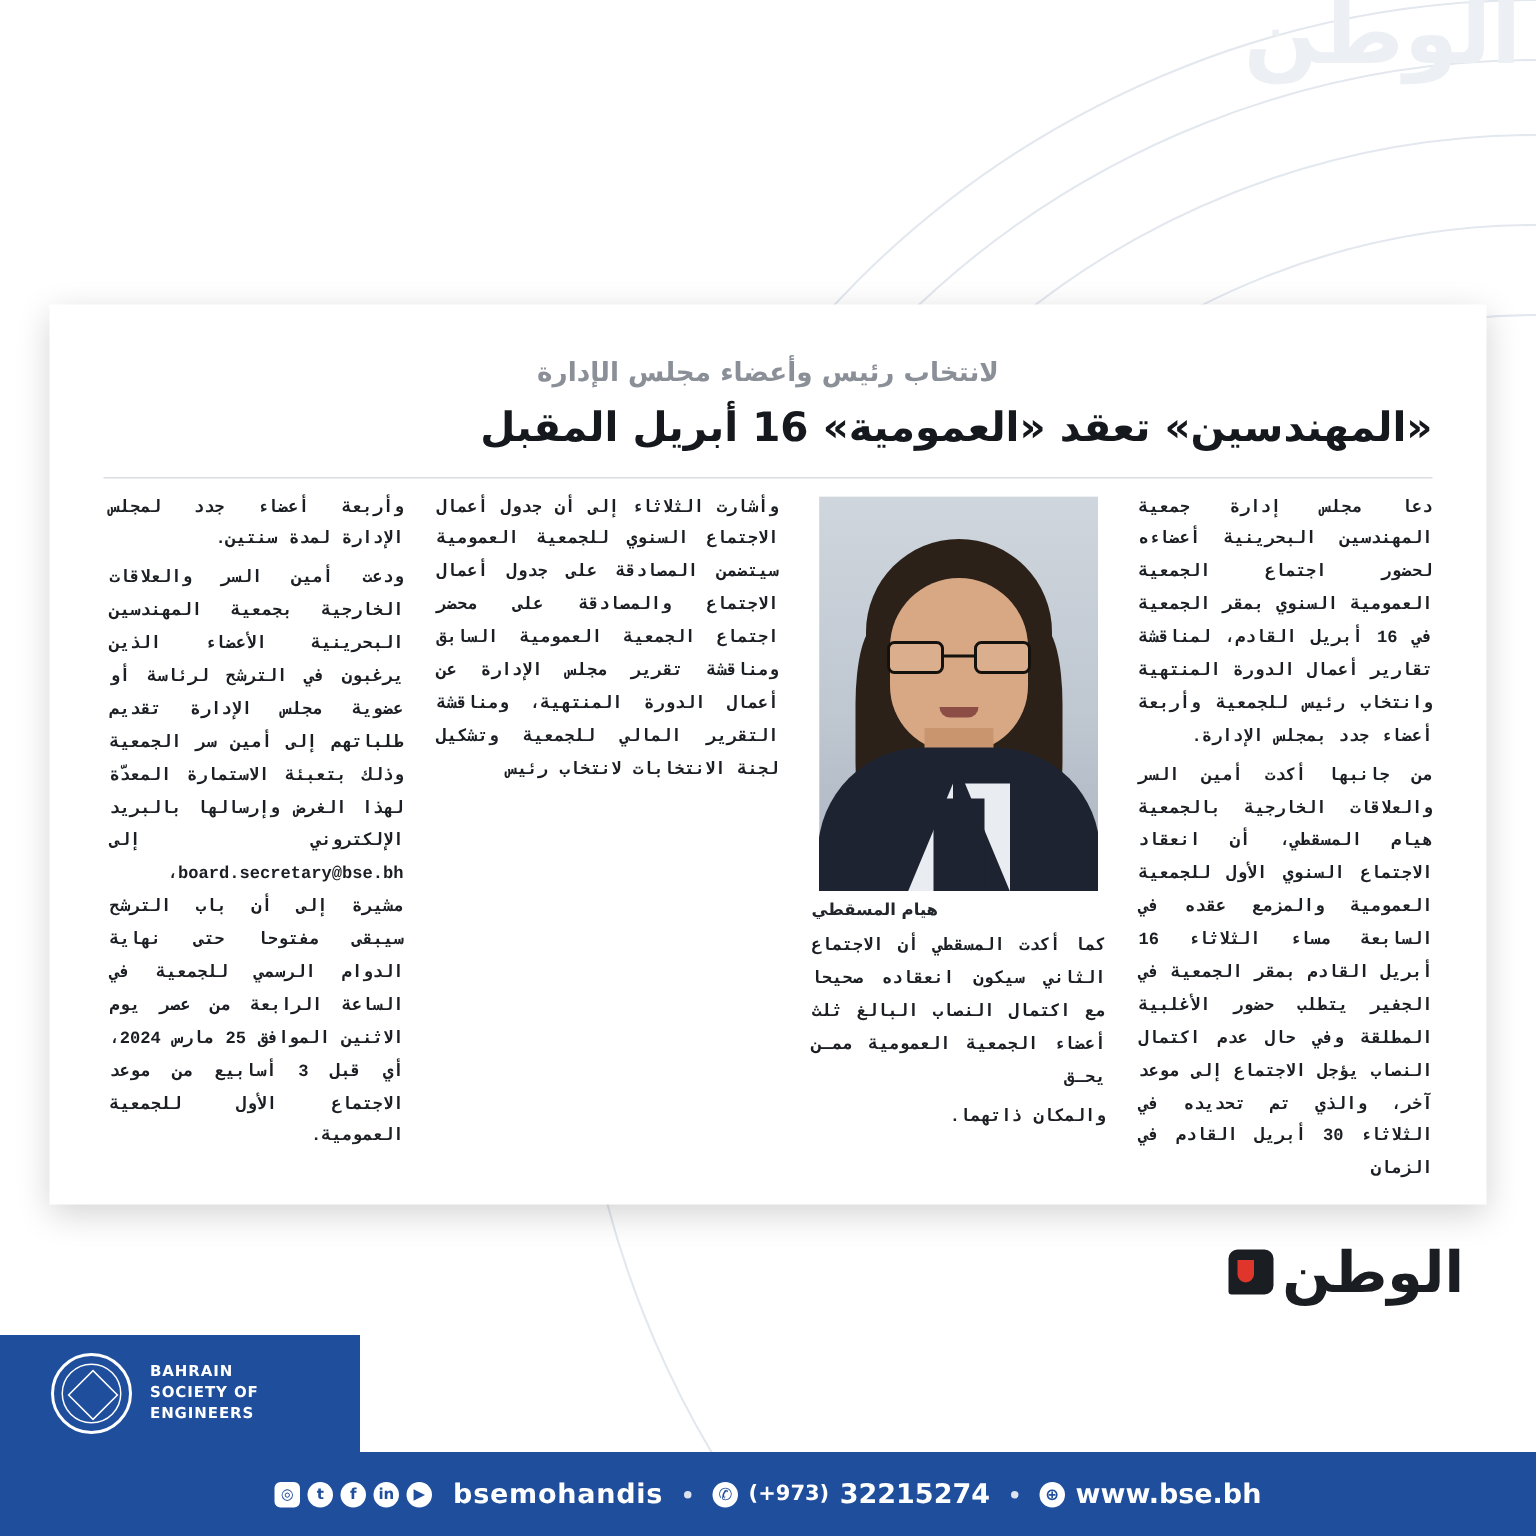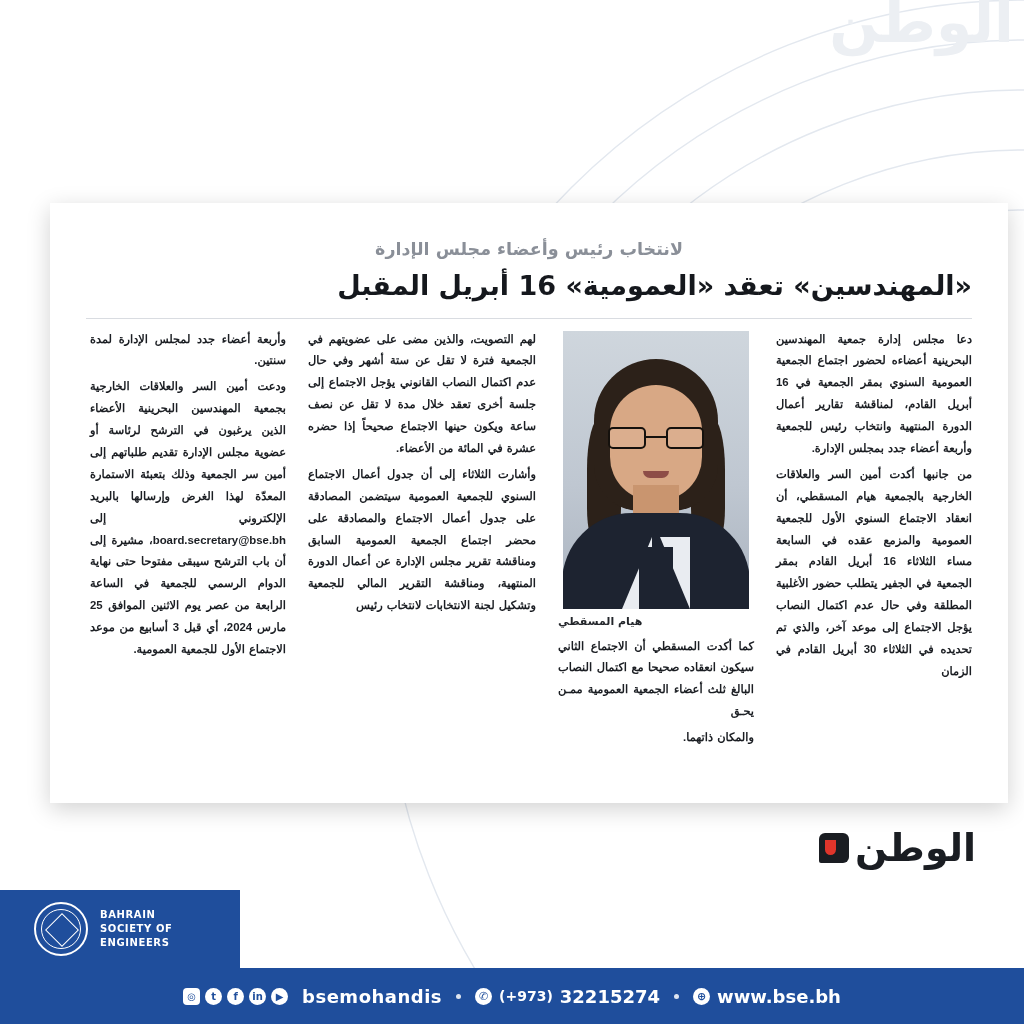--- a/index.html
+++ b/index.html
@@ -38,21 +38,21 @@
     color: #eceff3;
     letter-spacing: 2px;
     line-height: 1.05;
     text-align: right;
     direction: rtl;
   }
 
   
   .clipping {
     position: absolute;
-    left: 50px;
+    left: 33px;
     top: 203px;
     width: 958px;
     height: 600px;
     background: #ffffff;
     box-shadow: 0 6px 22px rgba(0,0,0,0.18);
     box-sizing: border-box;
     padding: 30px 36px 20px 36px;
     direction: rtl;
   }
 
@@ -90,21 +90,21 @@
     height: 432px;
   }
   .col {
     width: 196px;
     font-size: 11.4px;
     line-height: 1.92;
     color: #1b1e23;
     text-align: justify;
     text-align-last: right;
     font-weight: bold;
-    font-family: Liberation Sans, sans-serif;
+    font-family: Liberation Mono, monospace;
     word-spacing: 1px;
   }
   .col p {
     margin: 0 0 4px 0;
   }
   .col-wide {
     width: 228px;
   }
 
   
@@ -456,21 +456,20 @@
         </div>
       </div>
       <div class="caption">هيام المسقطي</div>
       <div class="col" style="width:196px;">
         <p>كما أكدت المسقطي أن الاجتماع الثاني سيكون انعقاده صحيحا مع اكتمال النصاب البالغ ثلث أعضاء الجمعية العمومية ممـن يحـق</p>
         <p>والمكان ذاتهما.</p>
       </div>
     </div>
 
     <div class="col col-wide">
-      <p>لهم التصويت، والذين مضى على عضويتهم في الجمعية فترة لا تقل عن ستة أشهر وفي حال عدم اكتمال النصاب القانوني يؤجل الاجتماع إلى جلسة أخرى تعقد خلال مدة لا تقل عن نصف ساعة ويكون حينها الاجتماع صحيحاً إذا حضره عشرة في المائة من الأعضاء.</p>
       <p>وأشارت الثلاثاء إلى أن جدول أعمال الاجتماع السنوي للجمعية العمومية سيتضمن المصادقة على جدول أعمال الاجتماع والمصادقة على محضر اجتماع الجمعية العمومية السابق ومناقشة تقرير مجلس الإدارة عن أعمال الدورة المنتهية، ومناقشة التقرير المالي للجمعية وتشكيل لجنة الانتخابات لانتخاب رئيس</p>
     </div>
 
     <div class="col">
       <p>وأربعة أعضاء جدد لمجلس الإدارة لمدة سنتين.</p>
       <p>ودعت أمين السر والعلاقات الخارجية بجمعية المهندسين البحرينية الأعضاء الذين يرغبون في الترشح لرئاسة أو عضوية مجلس الإدارة تقديم طلباتهم إلى أمين سر الجمعية وذلك بتعبئة الاستمارة المعدّة لهذا الغرض وإرسالها بالبريد الإلكتروني إلى board.secretary@bse.bh، مشيرة إلى أن باب الترشح سيبقى مفتوحا حتى نهاية الدوام الرسمي للجمعية في الساعة الرابعة من عصر يوم الاثنين الموافق 25 مارس 2024، أي قبل 3 أسابيع من موعد الاجتماع الأول للجمعية العمومية.</p>
     </div>
 
   </div>
 </div>

